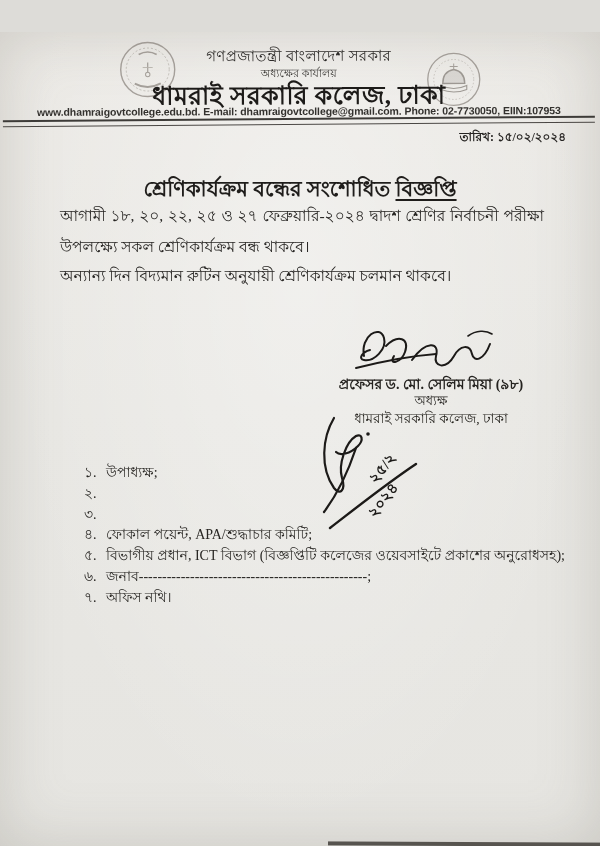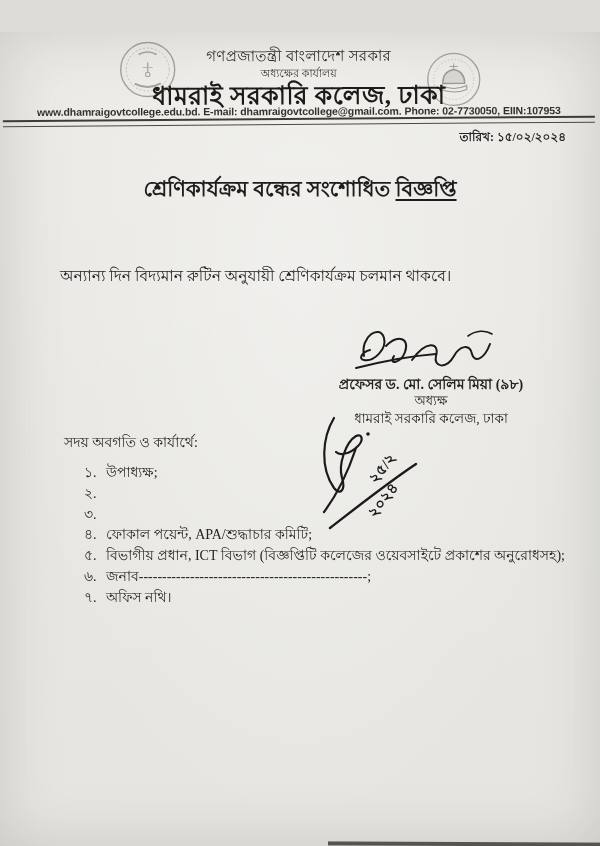--- a/index.html
+++ b/index.html
@@ -75,35 +75,35 @@
     <div class="ctr office-line">অধ্যক্ষের কার্যালয়</div>
     <div class="ctr college-name">ধামরাই সরকারি কলেজ, ঢাকা</div>
     <div class="ctr contact-line">www.dhamraigovtcollege.edu.bd. E-mail: dhamraigovtcollege@gmail.com. Phone: 02-7730050, EIIN:107953</div>
     <div class="abs rule"></div>
   </div>
 
   <div class="date-line">তারিখ: ১৫/০২/২০২৪</div>
 
   <div class="ctr title"><span>শ্রেণিকার্যক্রম বন্ধের সংশোধিত </span><span class="ul">বিজ্ঞপ্তি</span></div>
 
+  <div class="para p1">আগামী ১৮, ২০, ২২, ২৫ ও ২৭ ফেব্রুয়ারি-২০২৪ দ্বাদশ শ্রেণির নির্বাচনী পরীক্ষা উপলক্ষ্যে সকল শ্রেণিকার্যক্রম বন্ধ থাকবে।</div>
   <div class="para p2">অন্যান্য দিন বিদ্যমান রুটিন অনুযায়ী শ্রেণিকার্যক্রম চলমান থাকবে।</div>
 
   <svg class="abs" style="left:350px;top:284px;" width="150" height="64" viewBox="0 0 150 64">
     <path class="ink" stroke-width="2" d="M14,40 C10,20 30,8 34,22 C37,33 24,46 14,44 C8,43 12,36 20,34"></path>
     <path class="ink" stroke-width="2" d="M36,30 C48,18 60,22 55,36 C51,47 38,50 44,40"></path>
     <path class="ink" stroke-width="2" d="M6,52 C30,46 60,40 86,38"></path>
     <path class="ink" stroke-width="2" d="M62,44 C76,24 90,26 86,40 C83,51 96,54 104,40 C110,29 120,28 122,38 C124,47 134,44 140,28"></path>
     <path class="ink" stroke-width="1.6" d="M118,20 C126,14 136,14 142,18"></path>
   </svg>
 
   <div class="sig-block sig-name">প্রফেসর ড. মো. সেলিম মিয়া (৯৮)</div>
   <div class="sig-block sig-desg">অধ্যক্ষ</div>
   <div class="sig-block sig-inst">ধামরাই সরকারি কলেজ, ঢাকা</div>
 
-  <div class="dist-head">সদয় অবগতি ও কার্যার্থে:</div>
   <div class="dist-list">
     <div class="dist-row">
         <span class="dist-num">১.</span>
         <span>উপাধ্যক্ষ;</span>
       </div>
     <div class="dist-row">
         <span class="dist-num">২.</span>
       </div>
     <div class="dist-row">
         <span class="dist-num">৩.</span>

